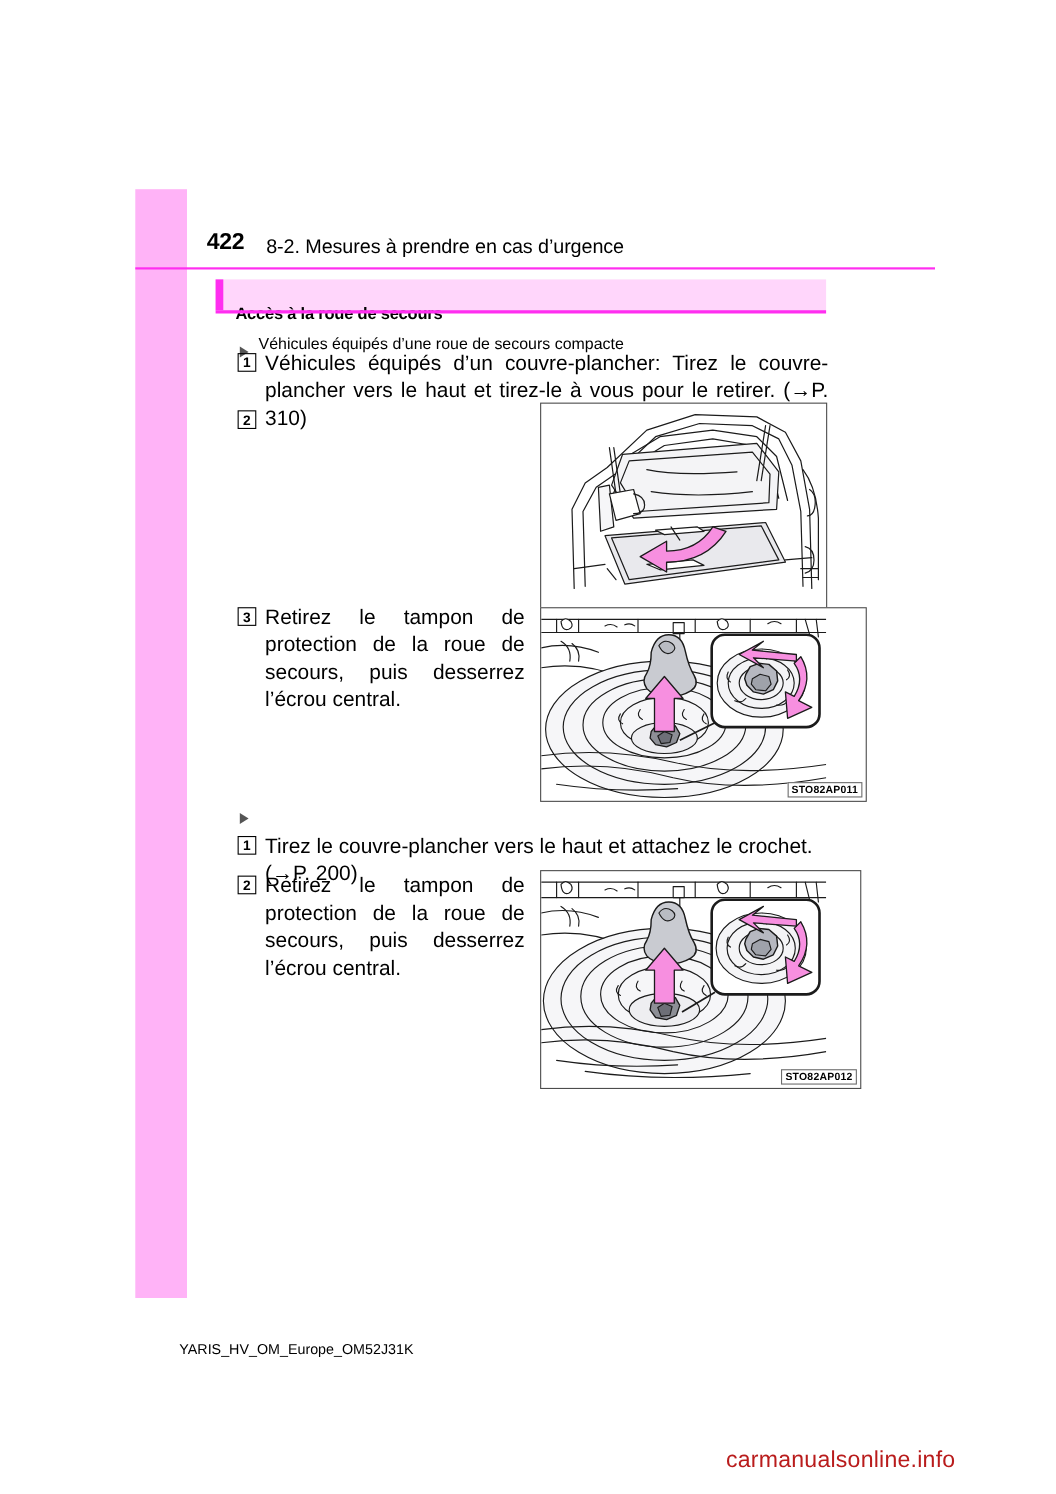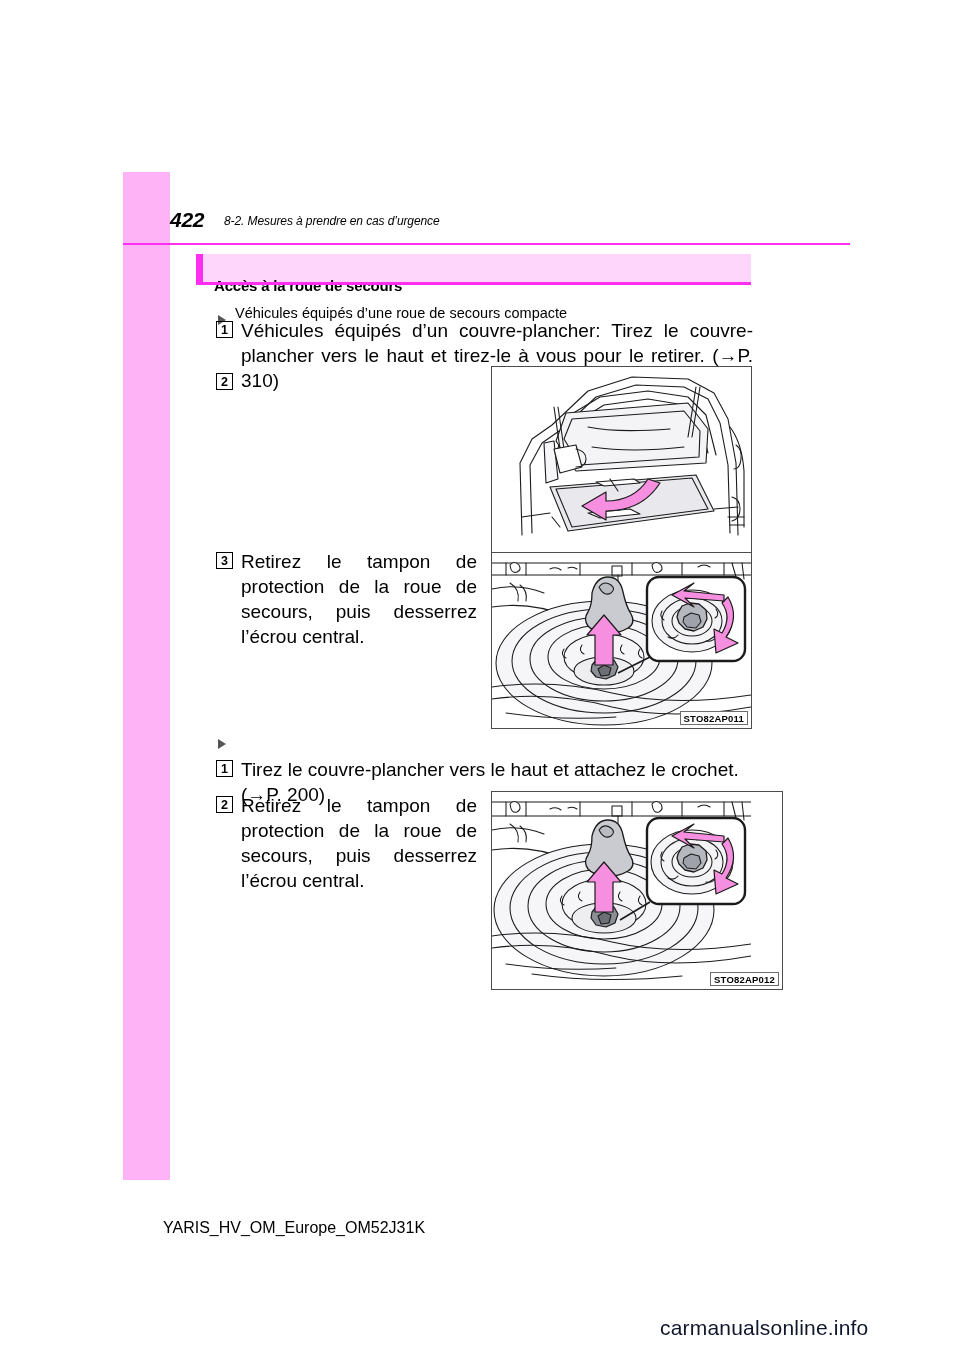--- a/index.html
+++ b/index.html
@@ -22,39 +22,38 @@
     left: 123px;
     top: 172px;
     width: 47px;
     height: 1008px;
     background: #ffb3f7;
   }
 
   
   .page-header {
     position: absolute;
-    left: 170px;
+    left: 188px;
     top: 208px;
     width: 680px;
     height: 34px;
-    font-style: italic;
   }
   .page-number {
     position: absolute;
     left: 0px;
     top: 0px;
     font-size: 21px;
     font-weight: bold;
     letter-spacing: -0.3px;
   }
   .header-title {
     position: absolute;
     left: 54px;
     top: 6px;
-    font-size: 12px;
+    font-size: 18px;
     letter-spacing: -0.1px;
   }
   .header-rule {
     position: absolute;
     left: 123px;
     top: 243px;
     width: 727px;
     height: 2px;
     background: #ff2ef0;
   }
@@ -159,28 +158,28 @@
     letter-spacing: 0.2px;
     font-family: "Liberation Sans", sans-serif;
   }
   .figure svg { display: block; }
 
   
   .footer-code {
     position: absolute;
     left: 163px;
     top: 1219px;
-    font-size: 16px;
+    font-size: 13px;
   }
   .watermark {
     position: absolute;
     left: 660px;
     top: 1316px;
     font-size: 21px;
-    color: #0f172a;
+    color: #b91c1c;
     letter-spacing: 0.2px;
     text-align: center;
   }
 </style>
 </head>
 <body>
 
 <div class="side-tab"></div>
 
 <div class="page-header">
@@ -258,21 +257,21 @@
     <text class="code" x="0" y="0"></text>
   </svg>
   <span class="code">STO82AP010</span>
 </div>
 
 <div class="step" style="left:216px; top:549px; width:266px;">
   <span class="num">3</span>
   <span class="body" style="width:236px;">Retirez le tampon de protection de la roue de secours, puis desserrez l’écrou central.</span>
 </div>
 
-<div class="figure" style="left:491px; top:552px; width:261px; height:177px;">
+<div class="figure" style="left:491px; top:552px; width:297px; height:177px;">
   <svg width="259" height="175" viewBox="0 0 259 175">
     <g fill="none" stroke="#1b1b1b" stroke-width="1.05" stroke-linejoin="round" stroke-linecap="round">
 
       <path d="M0 22 L259 22"></path>
       <path d="M0 10 L259 10"></path>
       <path d="M14 10 L14 22"></path>
         <path d="M34 10 L34 22"></path>
       <path d="M88 10 L88 22"></path>
         <path d="M140 10 L140 22"></path>
       <path d="M190 10 L190 22"></path>

